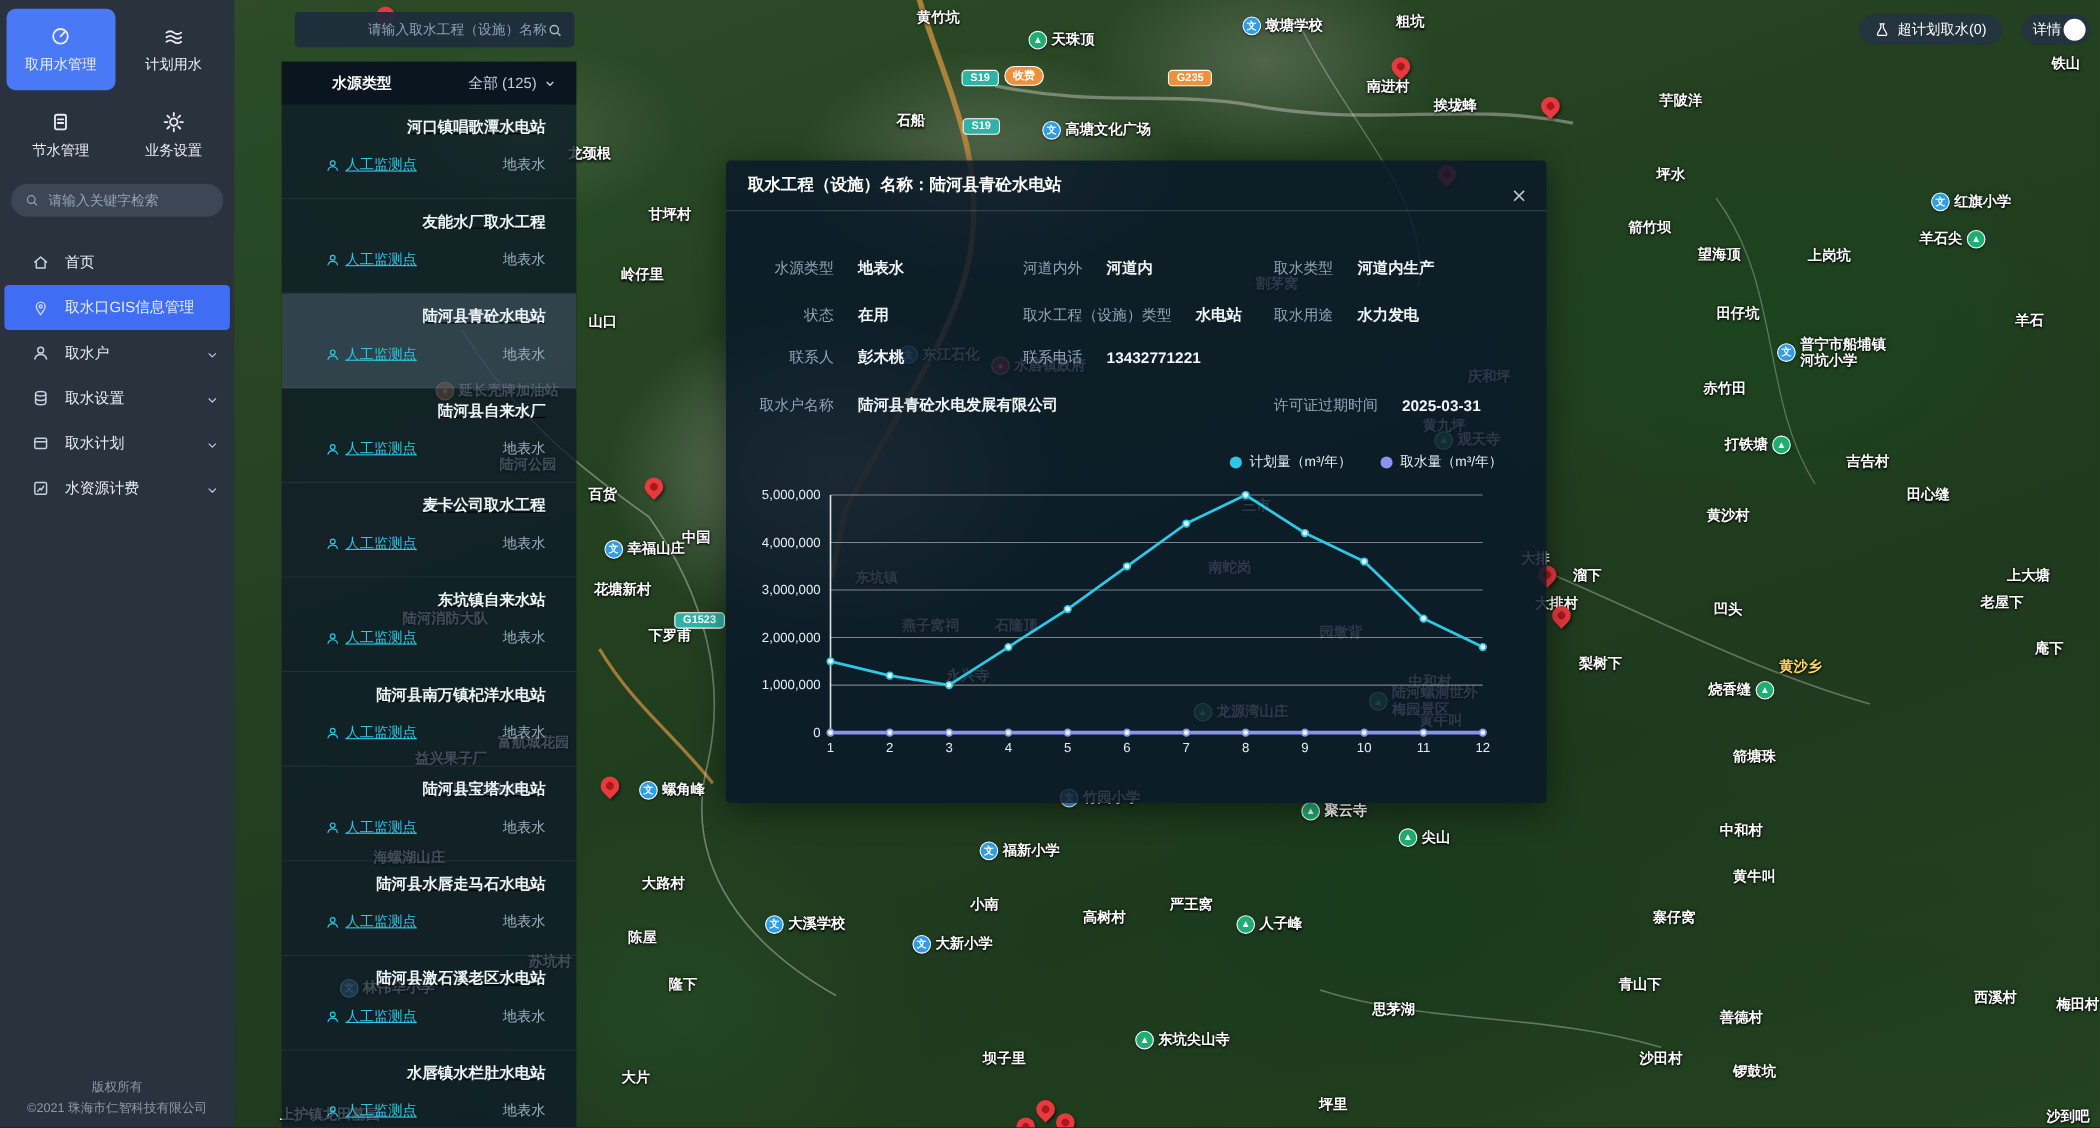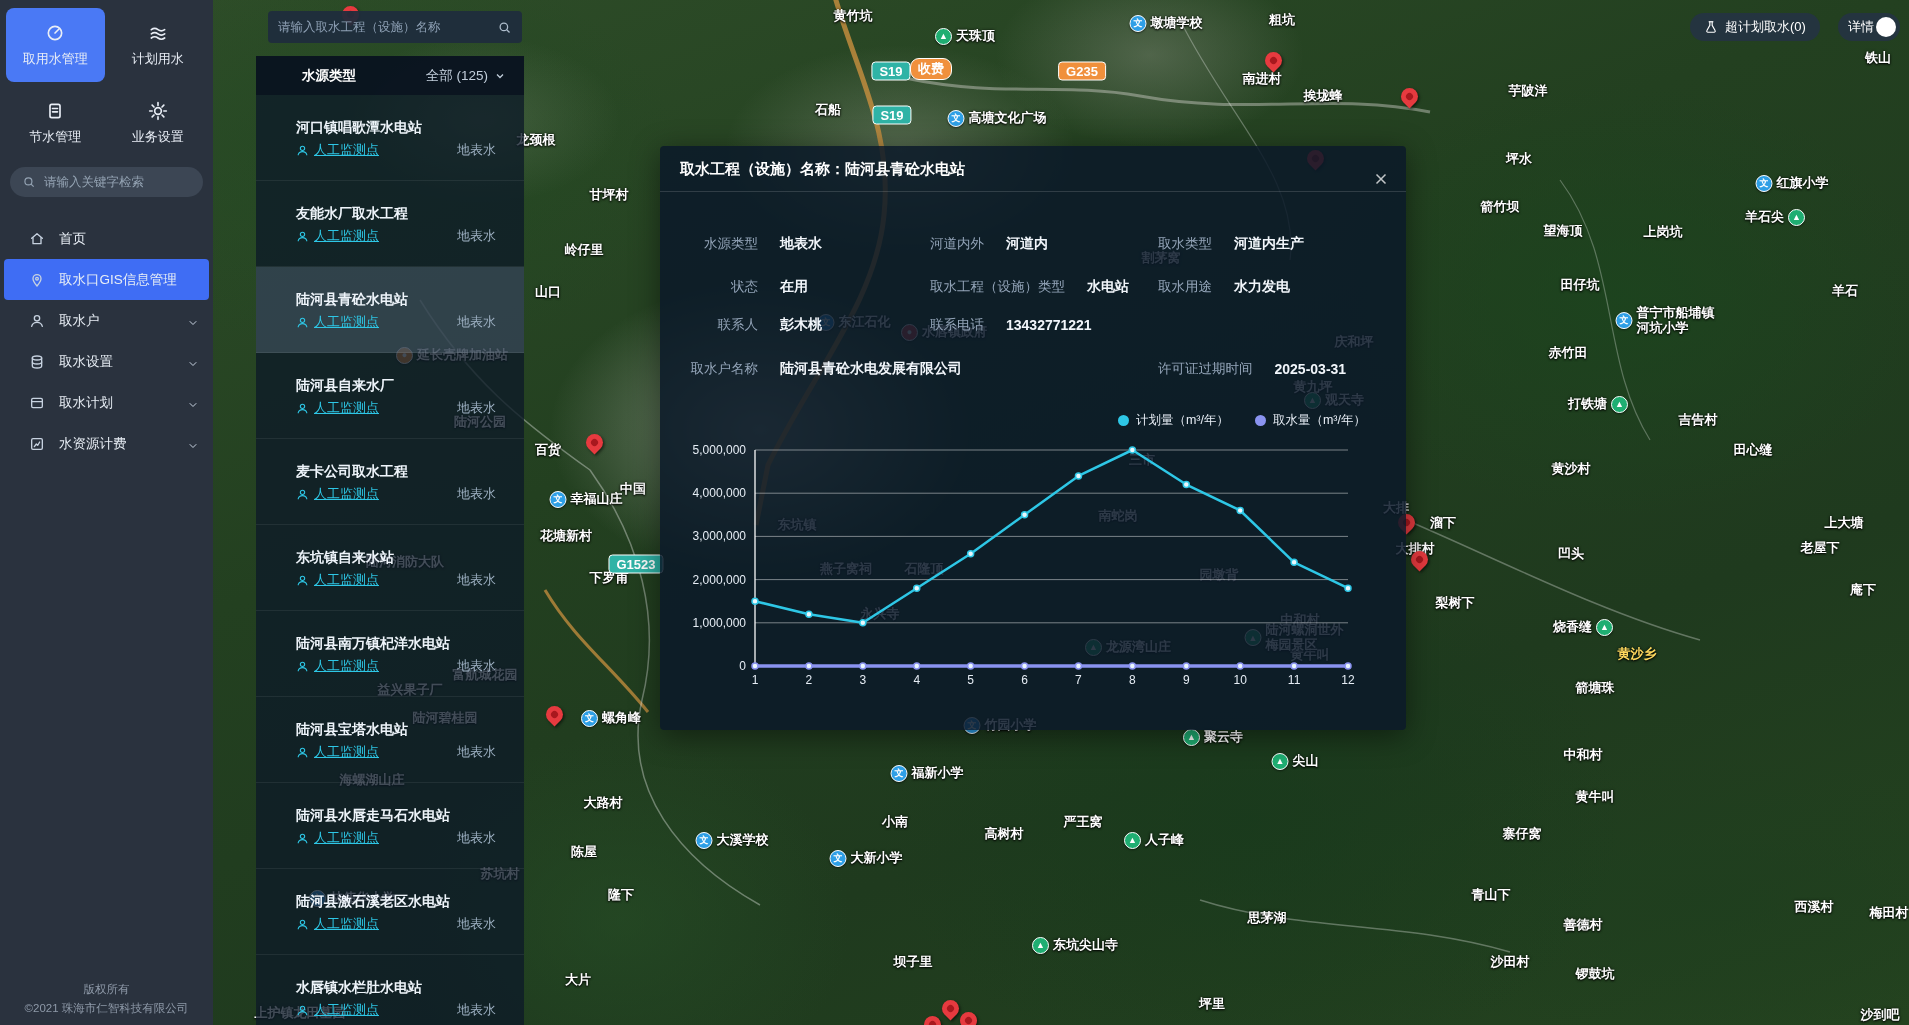--- a/index.html
+++ b/index.html
@@ -22,21 +22,21 @@
       linear-gradient(160deg,#2f4e29,#234020 40%,#1f3a1e 70%,#24431f);}
   #roads{position:absolute;inset:0;}
   .map-label{position:absolute;transform:translate(-50%,-50%);display:flex;align-items:center;gap:4px;
     color:#fff;font-size:13px;font-weight:700;white-space:nowrap;z-index:2;
     text-shadow:0 1px 2px rgba(0,0,0,.95),0 0 3px rgba(0,0,0,.8);}
   .map-label.yellow{color:#ffd95e;}
   .map-label .lines{display:flex;flex-direction:column;line-height:1.15;text-align:left;}
   .mico{width:17px;height:17px;min-width:17px;border-radius:50%;display:inline-flex;align-items:center;justify-content:center;
     font-size:9px;color:#fff;border:1.5px solid #fff;box-shadow:0 1px 2px rgba(0,0,0,.5);text-shadow:none;}
   .mico.blue{background:#2e9fe6;}.mico.green{background:#1fae72;}.mico.orange{background:#f2953c;}.mico.red{background:#d94545;}
-  .shield{position:absolute;transform:translate(-50%,-50%);padding:1px 7px;border-radius:4px;color:#fff;font-size:13px;
+  .shield{position:absolute;transform:translate(-50%,-50%);padding:1px 7px;border-radius:4px;color:#fff;font-size:10px;
     font-weight:700;border:1px solid #fff;z-index:2;white-space:nowrap;}
   .shield.s{background:#2fb3a6;}.shield.g{background:#f0903c;}.shield.toll{background:#f0903c;border-radius:9px;}
   .pin{position:absolute;width:17px;height:17px;background:#e63a3f;border-radius:50% 50% 50% 0;
     transform:rotate(-45deg);box-shadow:0 2px 3px rgba(0,0,0,.55);z-index:3;}
   .pin::after{content:"";position:absolute;inset:5px;background:#a8181e;border-radius:50%;}
 
   
   #sidebar{position:absolute;left:0;top:0;width:213px;height:1025px;background:#2a323e;z-index:20;}
   #modules{position:absolute;left:6px;top:8px;width:201px;display:grid;grid-template-columns:1fr 1fr;gap:4px;}
   .tile{height:74px;border-radius:8px;display:flex;flex-direction:column;align-items:center;justify-content:center;gap:7px;
@@ -48,31 +48,31 @@
   #side-search svg{width:14px;height:14px;}
   #menu{position:absolute;left:0;top:218px;width:213px;}
   .mi{position:relative;height:41px;margin:0 4px;display:flex;align-items:center;gap:14px;padding:0 0 0 25px;
     color:#e8eef5;font-size:13.5px;cursor:pointer;border-radius:4px;}
   .mi svg{width:16px;height:16px;color:#c7d2e0;}
   .mi.active{background:#3f6df4;}
   .mi .chev{position:absolute;right:10px;width:12px;height:12px;color:#8fa0b4;}
   #side-footer{position:absolute;left:0;bottom:8px;width:213px;text-align:center;color:#8e99a8;font-size:11.5px;line-height:1.6;}
 
   
-  #panel{position:absolute;left:256px;top:0;width:268px;height:1025px;z-index:15;}
+  #panel{position:absolute;left:256px;top:0;width:268px;height:1025px;z-index:15;text-align:right;}
   #panel-search{position:absolute;left:12px;top:11px;width:254px;height:32px;border-radius:4px;background:rgba(31,45,61,.94);
     display:flex;align-items:center;padding:0 10px;color:#8ea0b5;font-size:12.5px;}
   #panel-search span{flex:1;}
   #panel-search svg{width:15px;height:15px;color:#aebdcc;}
   #panel-body{position:absolute;left:0;top:56px;width:268px;height:969px;background:rgba(13,26,40,.78);overflow:hidden;}
   #filter-row{height:39px;background:rgba(9,19,30,.85);display:flex;align-items:center;padding:0 18px 0 46px;
     color:#fff;font-size:13.5px;font-weight:700;}
   #filter-row .fv{margin-left:auto;color:#c3cfdc;font-weight:400;display:flex;align-items:center;gap:6px;cursor:pointer;}
   #filter-row .fv svg{width:12px;height:12px;}
-  .item{position:relative;height:86px;padding:24px 28px 0 40px;border-bottom:1px solid rgba(255,255,255,.07);cursor:pointer;}
+  .item{position:relative;height:86px;padding:12px 28px 0 40px;border-bottom:1px solid rgba(255,255,255,.07);cursor:pointer;text-decoration:underline;}
   .item.selected{background:rgba(120,140,160,.30);}
   .item .t{color:#eef4fa;font-size:14px;font-weight:600;}
   .item .meta{position:absolute;left:40px;right:28px;top:46px;display:flex;align-items:center;}
   .item .mon{color:#2ec7e6;font-size:13px;text-decoration:underline;display:flex;align-items:center;gap:5px;}
   .item .mon svg{width:13px;height:13px;}
   .item .wt{margin-left:auto;color:#9db0c2;font-size:13px;}
 
   
   .pill{position:absolute;top:13px;height:28px;border-radius:14px;background:rgba(36,50,69,.85);display:flex;align-items:center;
     color:#fff;font-size:13px;z-index:25;cursor:pointer;}
@@ -247,21 +247,21 @@
         <span class="map-label" style="left: 1863px; top: 590px;">
           <span>庵下</span>
         </span>
         <span class="map-label" style="left: 1455px; top: 603px;">
           <span>梨树下</span>
         </span>
         <span class="map-label" style="left: 1583px; top: 627px;">
           <span>烧香缝</span>
           <span class="mico green">▲</span>
         </span>
-        <span class="map-label yellow" style="left: 1637px; top: 654px;">
+        <span class="map-label yellow" style="left: 1637px; top: 606px;">
           <span>黄沙乡</span>
         </span>
         <span class="map-label" style="left: 1595px; top: 688px;">
           <span>箭塘珠</span>
         </span>
         <span class="map-label" style="left: 1213px; top: 737px;">
           <span class="mico green">▲</span>
           <span>聚云寺</span>
         </span>
         <span class="map-label" style="left: 1295px; top: 761px;">

